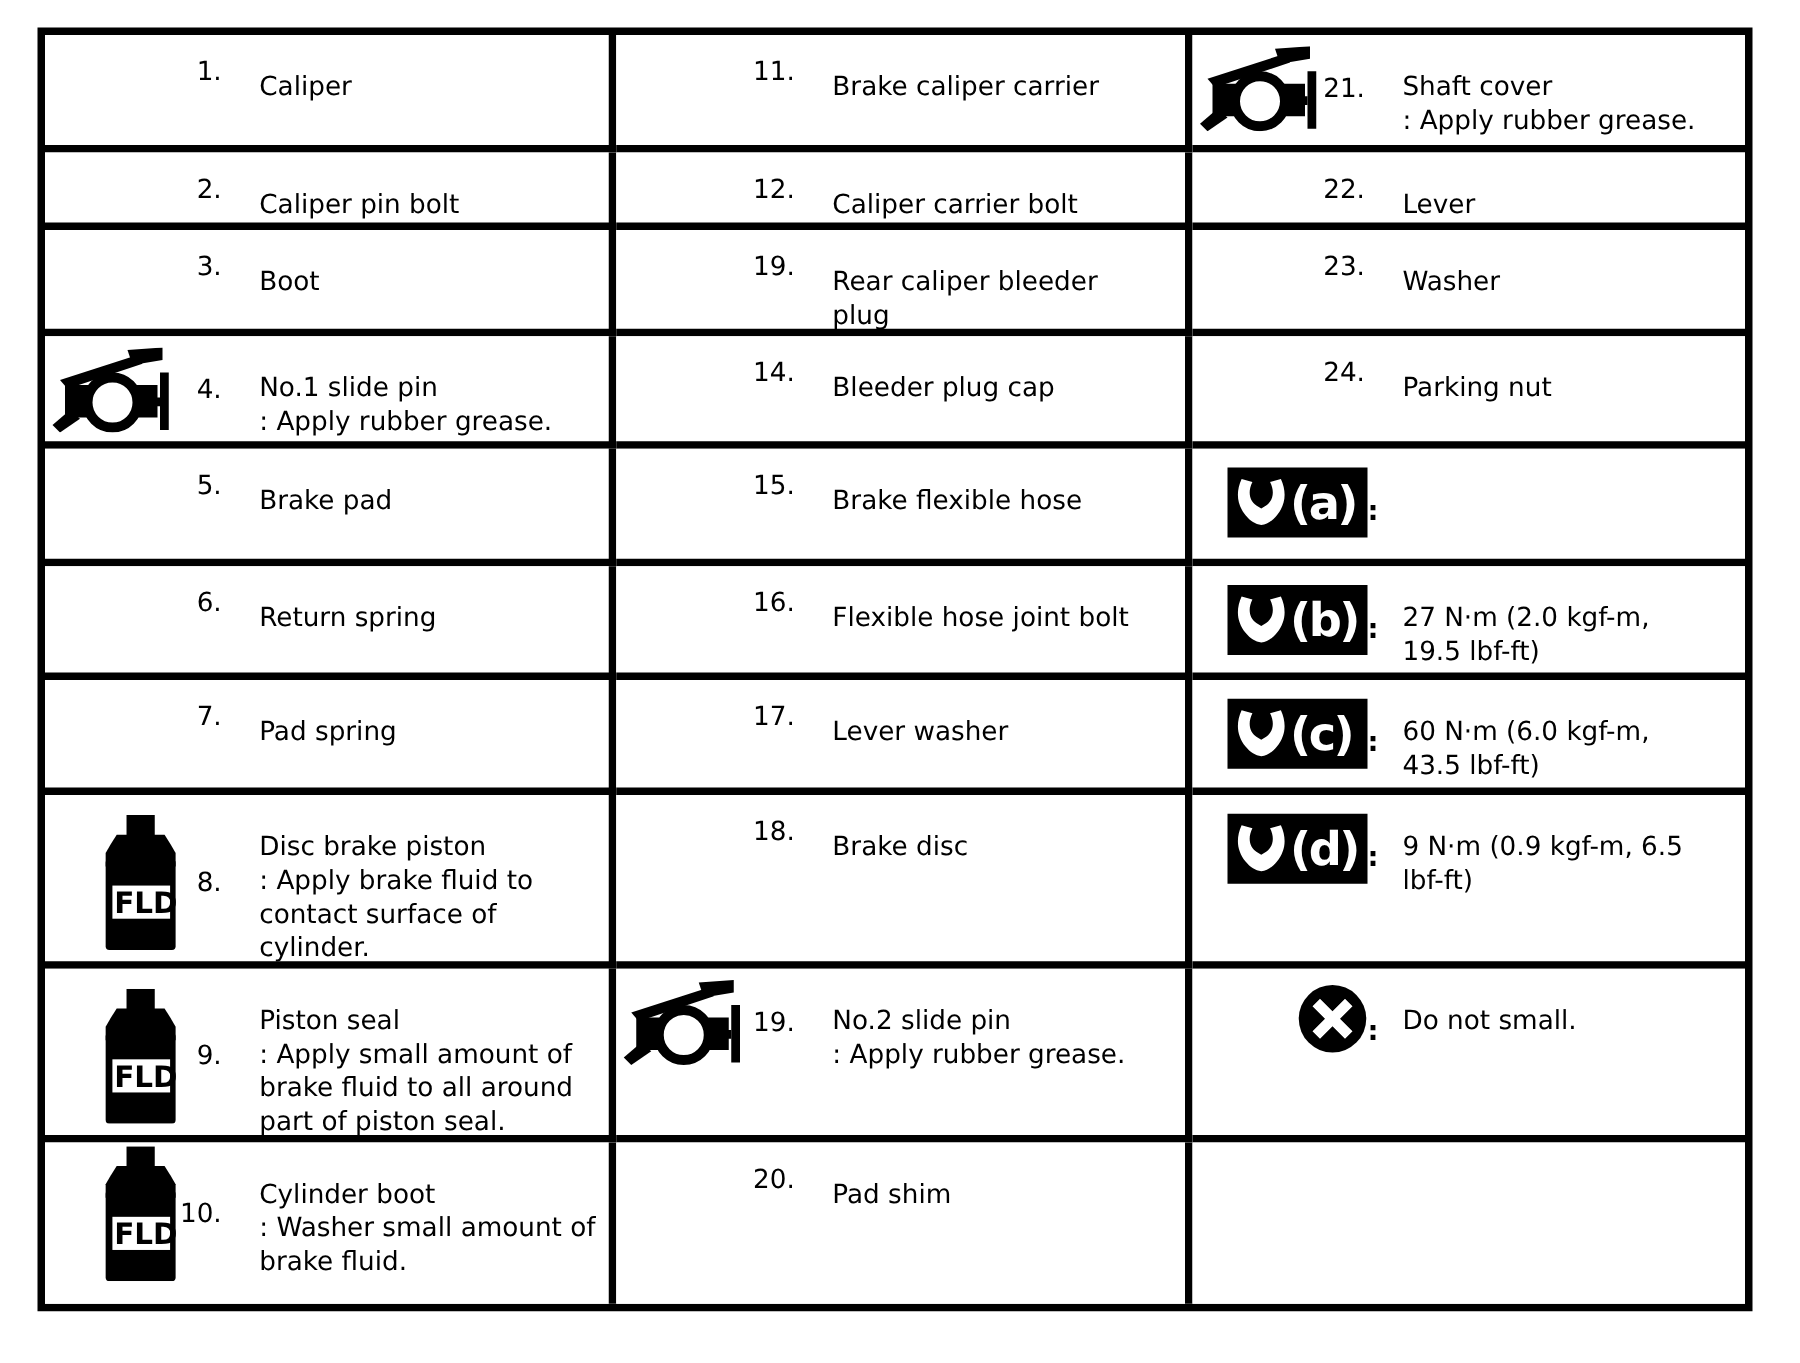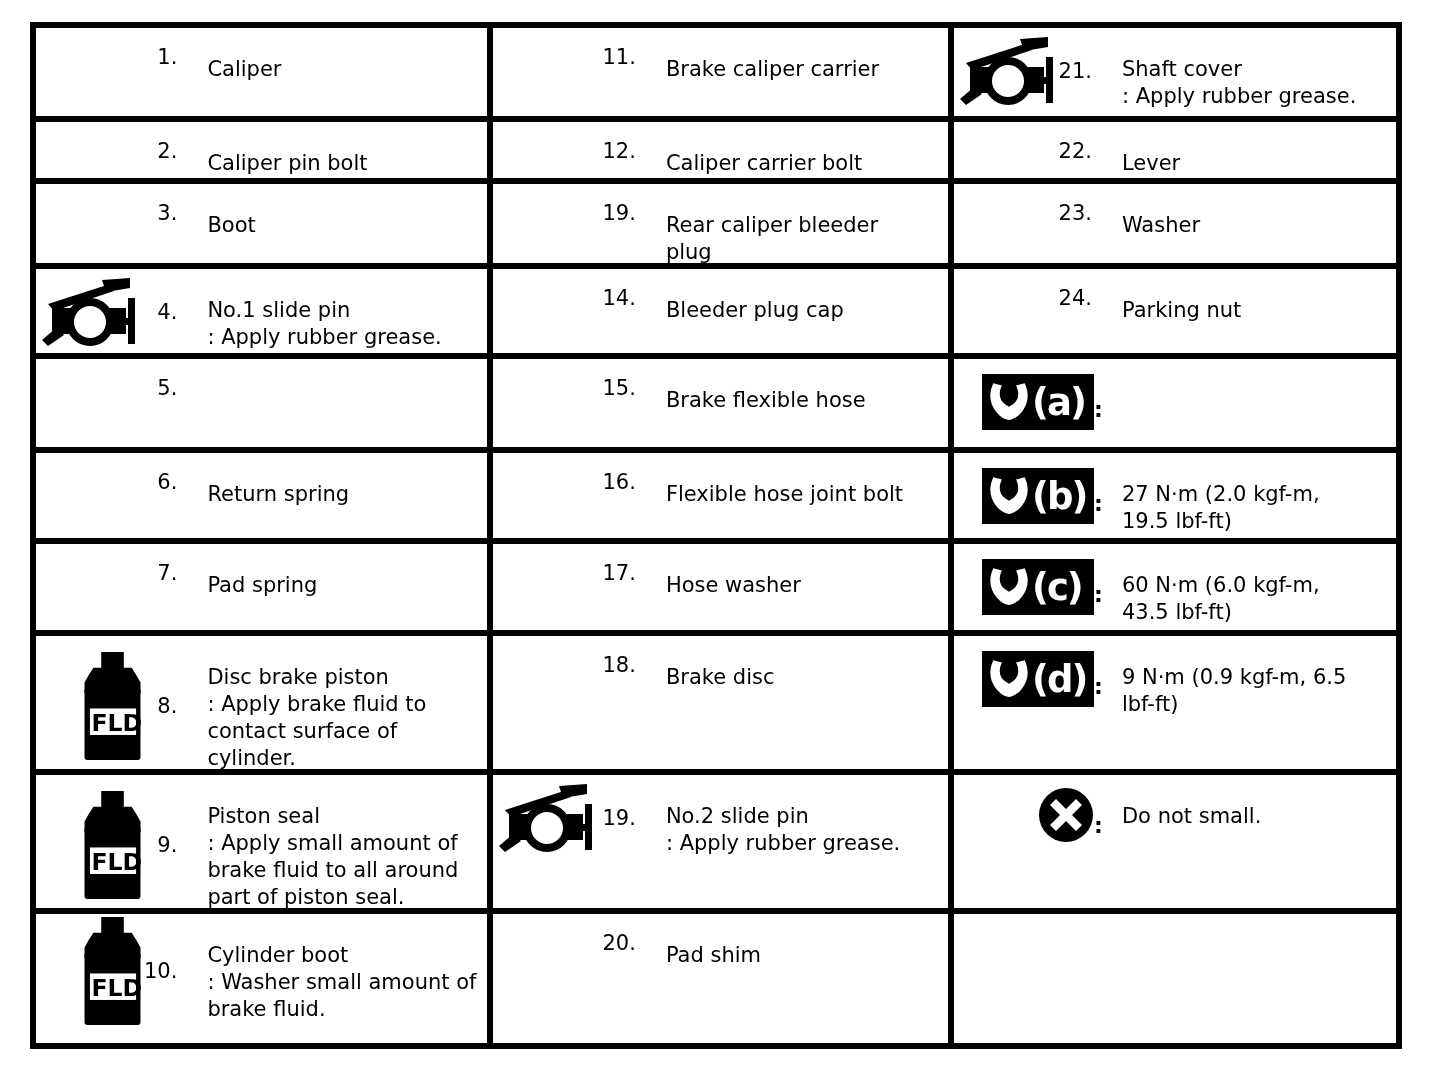--- a/index.html
+++ b/index.html
@@ -142,20 +142,21 @@
     <div class="num">14.</div>
     <div class="label">Bleeder plug cap</div>
   </div>
   <div class="cell">
     <div class="num">24.</div>
     <div class="label">Parking nut</div>
   </div>
 
   <div class="cell">
     <div class="num">5.</div>
+    <div class="label">Brake pad</div>
   </div>
   <div class="cell">
     <div class="num">15.</div>
     <div class="label">Brake flexible hose</div>
   </div>
   <div class="cell ct">
     <div class="wbox">
       <svg viewBox="0 0 56 56">
           <use href="#sym-wrench"></use>
         </svg>
@@ -183,21 +184,21 @@
     <div class="label">27 N·m (2.0 kgf-m,
 19.5 lbf-ft)</div>
   </div>
 
   <div class="cell">
     <div class="num">7.</div>
     <div class="label">Pad spring</div>
   </div>
   <div class="cell">
     <div class="num">17.</div>
-    <div class="label">Hose washer</div>
+    <div class="label">Lever washer</div>
   </div>
   <div class="cell ct">
     <div class="wbox">
       <svg viewBox="0 0 56 56">
           <use href="#sym-wrench"></use>
         </svg>
       <span class="wletter">(c)</span>
     </div>
     <span class="colon">:</span>
     <div class="label">60 N·m (6.0 kgf-m,

